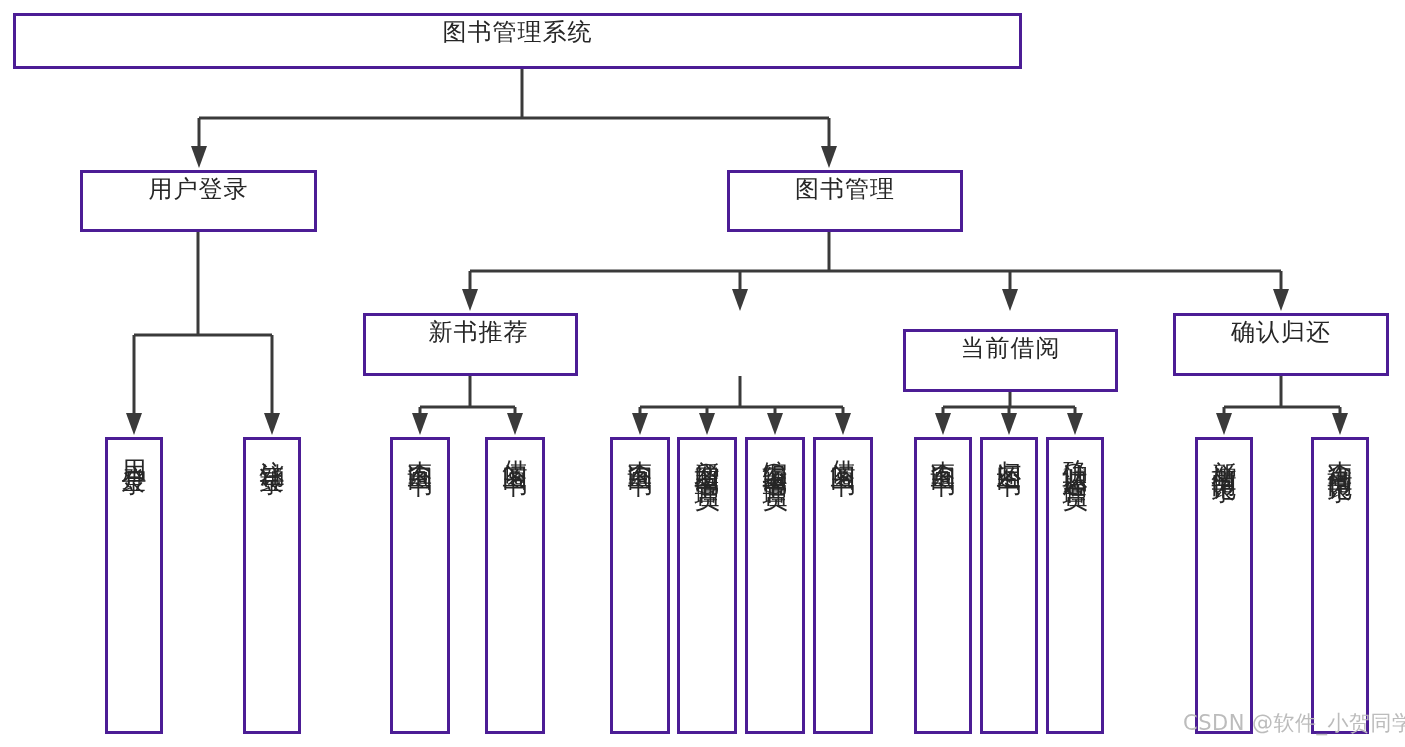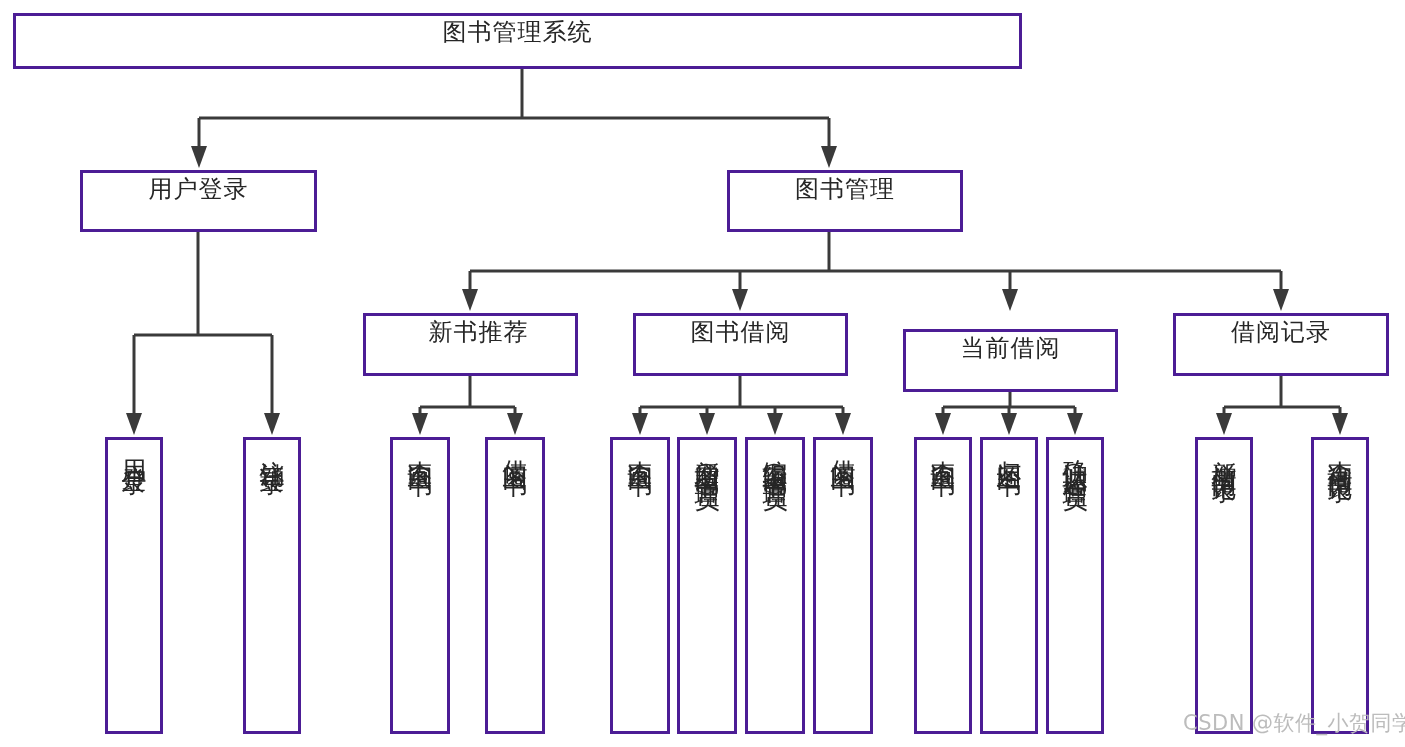--- a/index.html
+++ b/index.html
@@ -120,28 +120,25 @@
   <div class="box h" style="left:80px; top:170px; width:237px; height:62px;">
     <span>用户登录</span>
   </div>
   <div class="box h" style="left:711px; top:170px; width:236px; height:62px;margin-left:16px;">
     <span>图书管理</span>
   </div>
 
   <div class="box h" style="left:363px; top:313px; width:215px; height:63px;padding-left:16px;">
     <span>新书推荐</span>
   </div>
-  <div class="box h" style="left:633px; top:313px; width:215px; height:63px;">
-    <span>图书借阅</span>
-  </div>
   <div class="box h" style="left:903px; top:313px; width:215px; height:63px;margin-top:16px;">
     <span>当前借阅</span>
   </div>
   <div class="box h" style="left:1173px; top:313px; width:216px; height:63px;">
-    <span>借阅记录</span>
+    <span>确认归还</span>
   </div>
 
   <div class="box leaf" style="left:105px; top:437px; width:58px; height:297px;">
     <span>用户登录</span>
   </div>
   <div class="box leaf" style="left:243px; top:437px; width:58px; height:297px;">
     <span>注销登录</span>
   </div>
 
   <div class="box leaf" style="left:390px; top:437px; width:60px; height:297px;">

